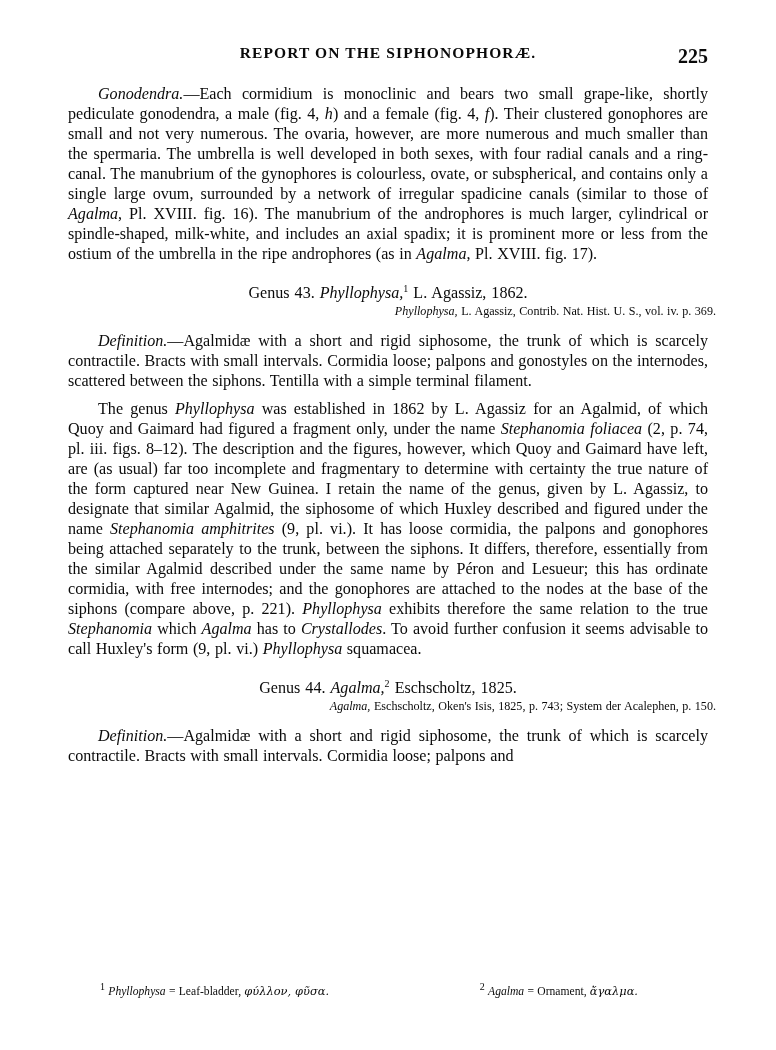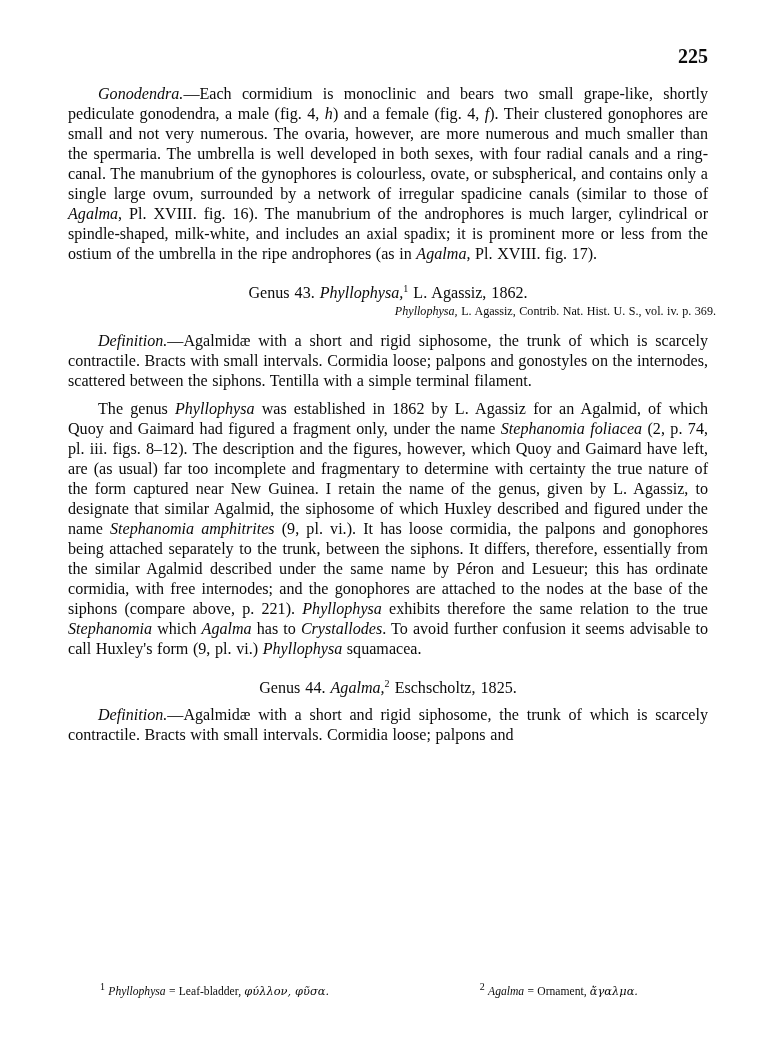--- a/index.html
+++ b/index.html
@@ -90,35 +90,37 @@
   .fn-left { margin-left: 40px; }
   .fn-right { margin-right: 78px; }
   .grk { font-family: "DejaVu Serif", serif; font-style: italic; font-size: 11.4px; }
 </style>
 </head>
 <body>
 
 <div class="page">
 
   <div class="runhead">
+    <div class="runhead-title">REPORT ON THE SIPHONOPHORÆ.</div>
     <div class="folio">225</div>
   </div>
 
   <p class="indent"><span class="it">Gonodendra.</span><span>—Each cormidium is monoclinic and bears two small grape-like, shortly pediculate gonodendra, a male (fig. 4, <i>h</i>) and a female (fig. 4, <i>f</i>). Their clustered gonophores are small and not very numerous. The ovaria, however, are more numerous and much smaller than the spermaria. The umbrella is well developed in both sexes, with four radial canals and a ring-canal. The manubrium of the gynophores is colourless, ovate, or subspherical, and contains only a single large ovum, surrounded by a network of irregular spadicine canals (similar to those of <i>Agalma</i>, Pl. XVIII. fig. 16). The manubrium of the androphores is much larger, cylindrical or spindle-shaped, milk-white, and includes an axial spadix; it is prominent more or less from the ostium of the umbrella in the ripe androphores (as in <i>Agalma</i>, Pl. XVIII. fig. 17).</span></p>
 
   <div class="genus-head"><span>Genus 43. </span><span class="it">Phyllophysa,</span><sup>1</sup><span> L. Agassiz, 1862.</span></div>
 
   <div class="genus-ref"><span class="it">Phyllophysa,</span><span> L. Agassiz, Contrib. Nat. Hist. U. S., vol. iv. p. 369.</span></div>
 
   <p class="indent"><span class="it">Definition.</span><span>—Agalmidæ with a short and rigid siphosome, the trunk of which is scarcely contractile. Bracts with small intervals. Cormidia loose; palpons and gonostyles on the internodes, scattered between the siphons. Tentilla with a simple terminal filament.</span></p>
 
   <p class="indent">The genus <i>Phyllophysa</i> was established in 1862 by L. Agassiz for an Agalmid, of which Quoy and Gaimard had figured a fragment only, under the name <i><i>Stephanomia</i> foliacea</i> (2, p. 74, pl. iii. figs. 8–12). The description and the figures, however, which Quoy and Gaimard have left, are (as usual) far too incomplete and fragmentary to determine with certainty the true nature of the form captured near New Guinea. I retain the name of the genus, given by L. Agassiz, to designate that similar Agalmid, the siphosome of which Huxley described and figured under the name <i><i>Stephanomia</i> amphitrites</i> (9, pl. vi.). It has loose cormidia, the palpons and gonophores being attached separately to the trunk, between the siphons. It differs, therefore, essentially from the similar Agalmid described under the same name by Péron and Lesueur; this has ordinate cormidia, with free internodes; and the gonophores are attached to the nodes at the base of the siphons (compare above, p. 221). <i>Phyllophysa</i> exhibits therefore the same relation to the true <i>Stephanomia</i> which <i>Agalma</i> has to <i>Crystallodes</i>. To avoid further confusion it seems advisable to call Huxley's form (9, pl. vi.) <i>Phyllophysa</i> squamacea.</p>
 
   <div class="genus-head"><span>Genus 44. </span><span class="it">Agalma,</span><sup>2</sup><span> Eschscholtz, 1825.</span></div>
 
+  <div class="genus-ref"><span class="it">Agalma,</span><span> Eschscholtz, Oken's Isis, 1825, p. 743; System der Acalephen, p. 150.</span></div>
 
   <p class="indent"><span class="it">Definition.</span><span>—Agalmidæ with a short and rigid siphosome, the trunk of which is scarcely contractile. Bracts with small intervals. Cormidia loose; palpons and</span></p>
 
   <div class="footnotes">
     <div class="footnote fn-left"><sup>1</sup> <span class="it">Phyllophysa</span><span> = Leaf-bladder, </span><span class="grk">φύλλον, φῦσα.</span></div>
     <div class="footnote fn-right"><sup>2</sup> <span class="it">Agalma</span><span> = Ornament, </span><span class="grk">ἄγαλμα.</span></div>
   </div>
 
 </div>
 

